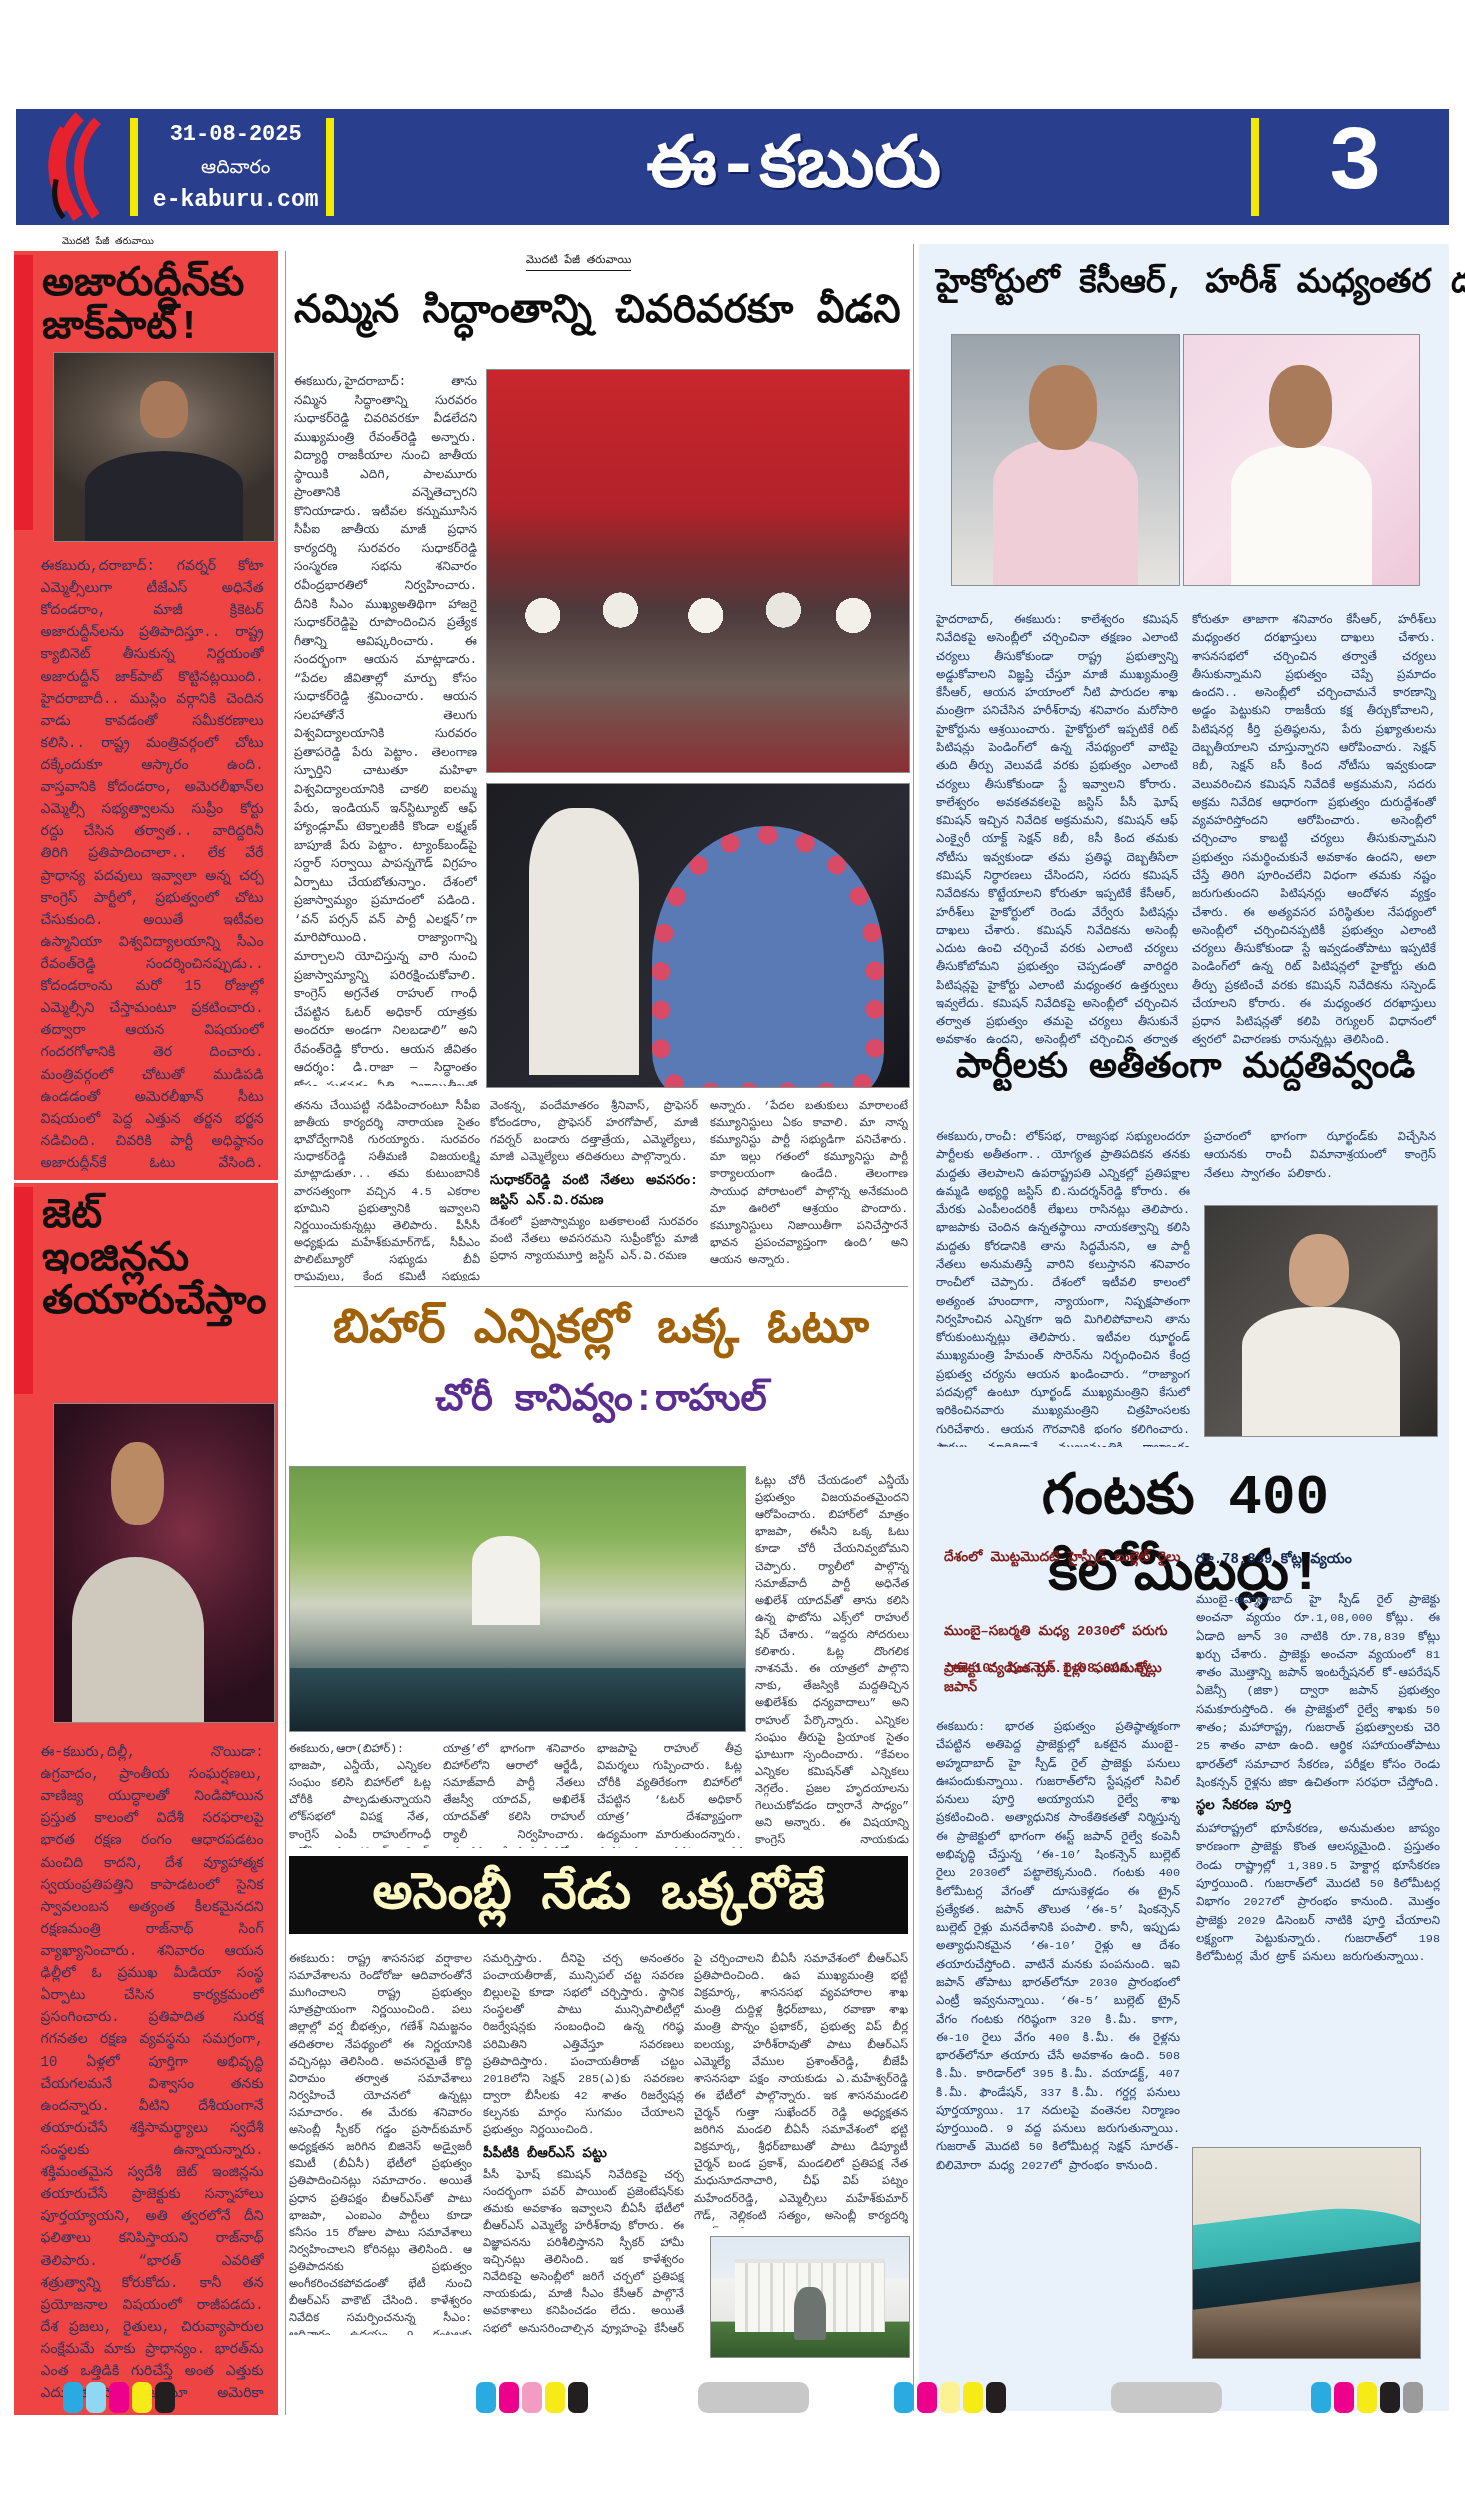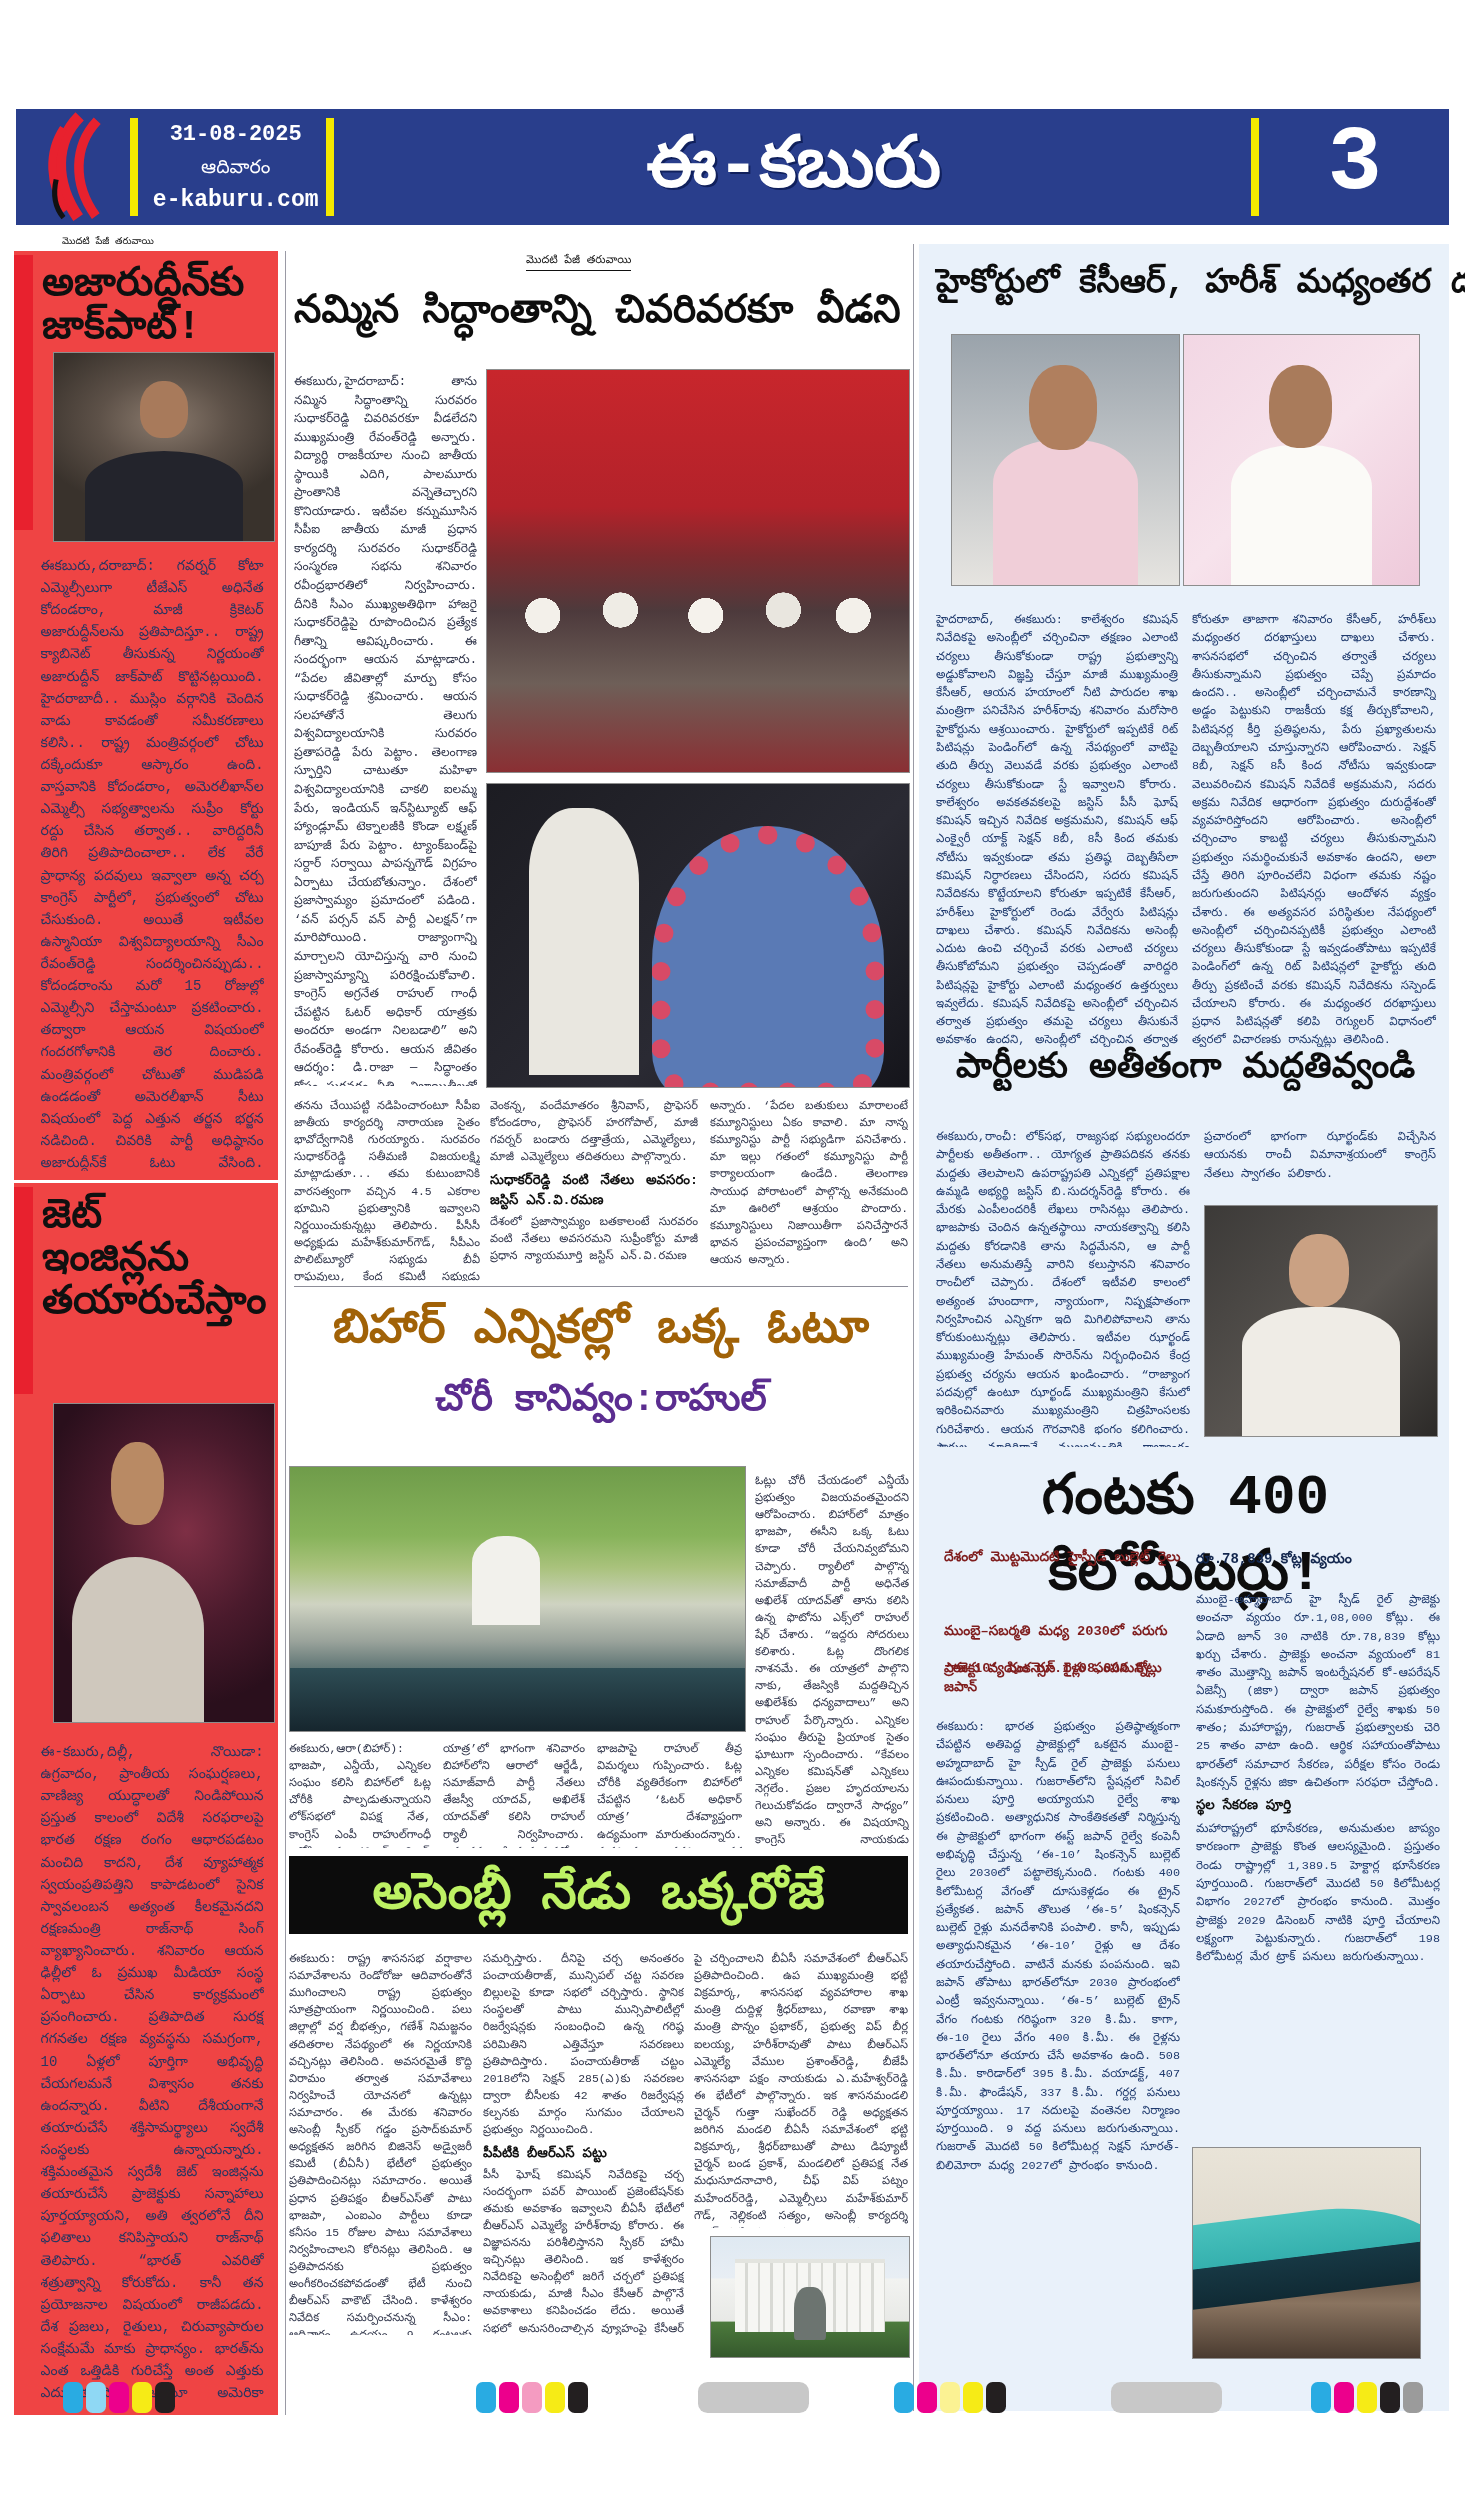--- a/index.html
+++ b/index.html
@@ -90,21 +90,21 @@
       background:#f2f1ec;border-radius:46% 46% 10% 10%/30% 30% 0 0;}
   #photo-rahul::after{content:'';position:absolute;left:0;bottom:0;width:100%;height:24%;
       background:linear-gradient(180deg,#2e4d55,#16262e);}
   .rahul-col{color:#30354a;font-size:11.4px;line-height:1.5;}
   #rahul-col4{left:755px;top:1473px;width:154px;height:373px;}
   #rahul-col1{left:289px;top:1741px;width:142px;height:107px;}
   #rahul-col2{left:443px;top:1741px;width:142px;height:107px;}
   #rahul-col3{left:597px;top:1741px;width:145px;height:107px;}
   
   #assembly-banner{position:absolute;left:289px;top:1856px;width:619px;height:78px;background:#0c0c0c;
-      color:#bef264;text-align:center;line-height:78px;font-size:50px;font-weight:bold;}
+      color:#fef9c3;text-align:center;line-height:78px;font-size:50px;font-weight:bold;}
   .asm-col{color:#30354a;font-size:11.4px;line-height:1.5;}
   #asm-col1{left:289px;top:1951px;width:183px;height:384px;}
   #asm-col2{left:483px;top:1951px;width:201px;height:384px;}
   #asm-col3{left:694px;top:1951px;width:214px;height:277px;}
   #photo-assembly{left:710px;top:2236px;width:198px;height:120px;
       background:linear-gradient(180deg,#dfe9f2 0%,#e8eef4 34%,#f2f3f1 35%,#e8e9e6 70%,#4c7a3d 71%,#35592c 100%);}
   #photo-assembly::before{content:'';position:absolute;left:12%;top:18%;width:76%;height:58%;
       background:repeating-linear-gradient(90deg,#f6f6f3 0 10.3px,#d8d9d4 10.3px 12.6px);
       border-top:4.4px solid #e3e4df;}
   #photo-assembly::after{content:'';position:absolute;left:42%;top:42%;width:16%;height:44%;

